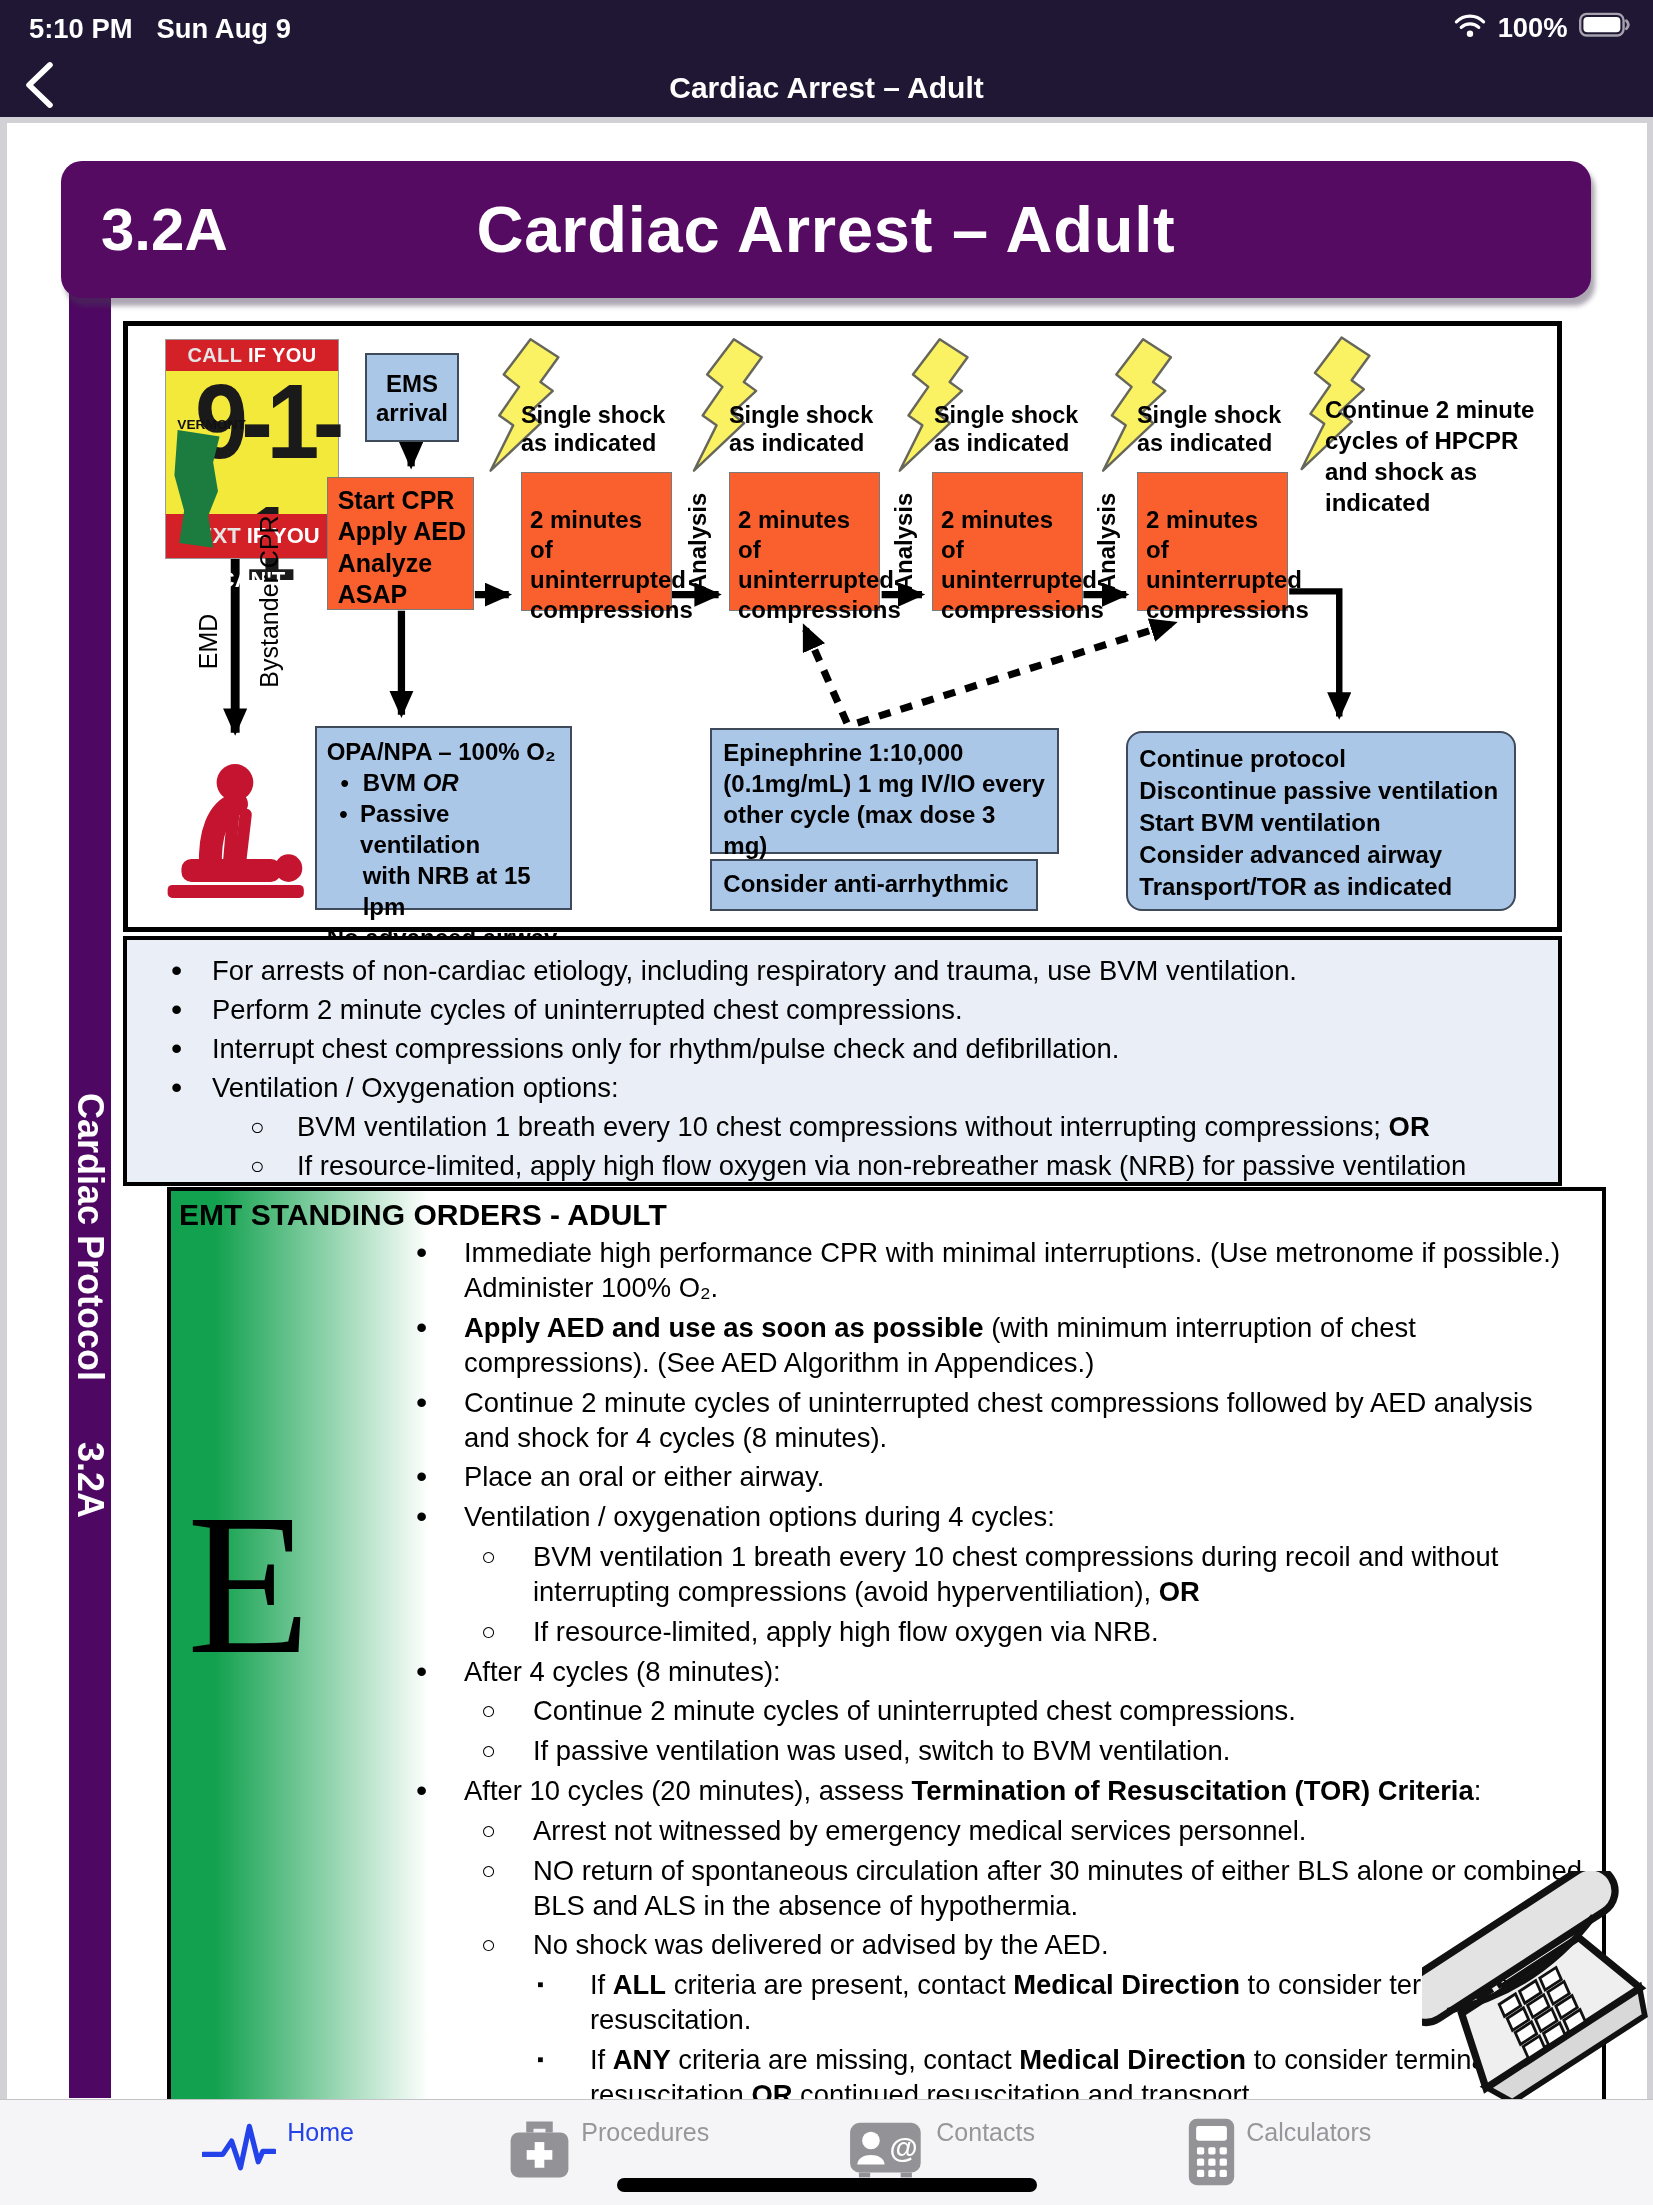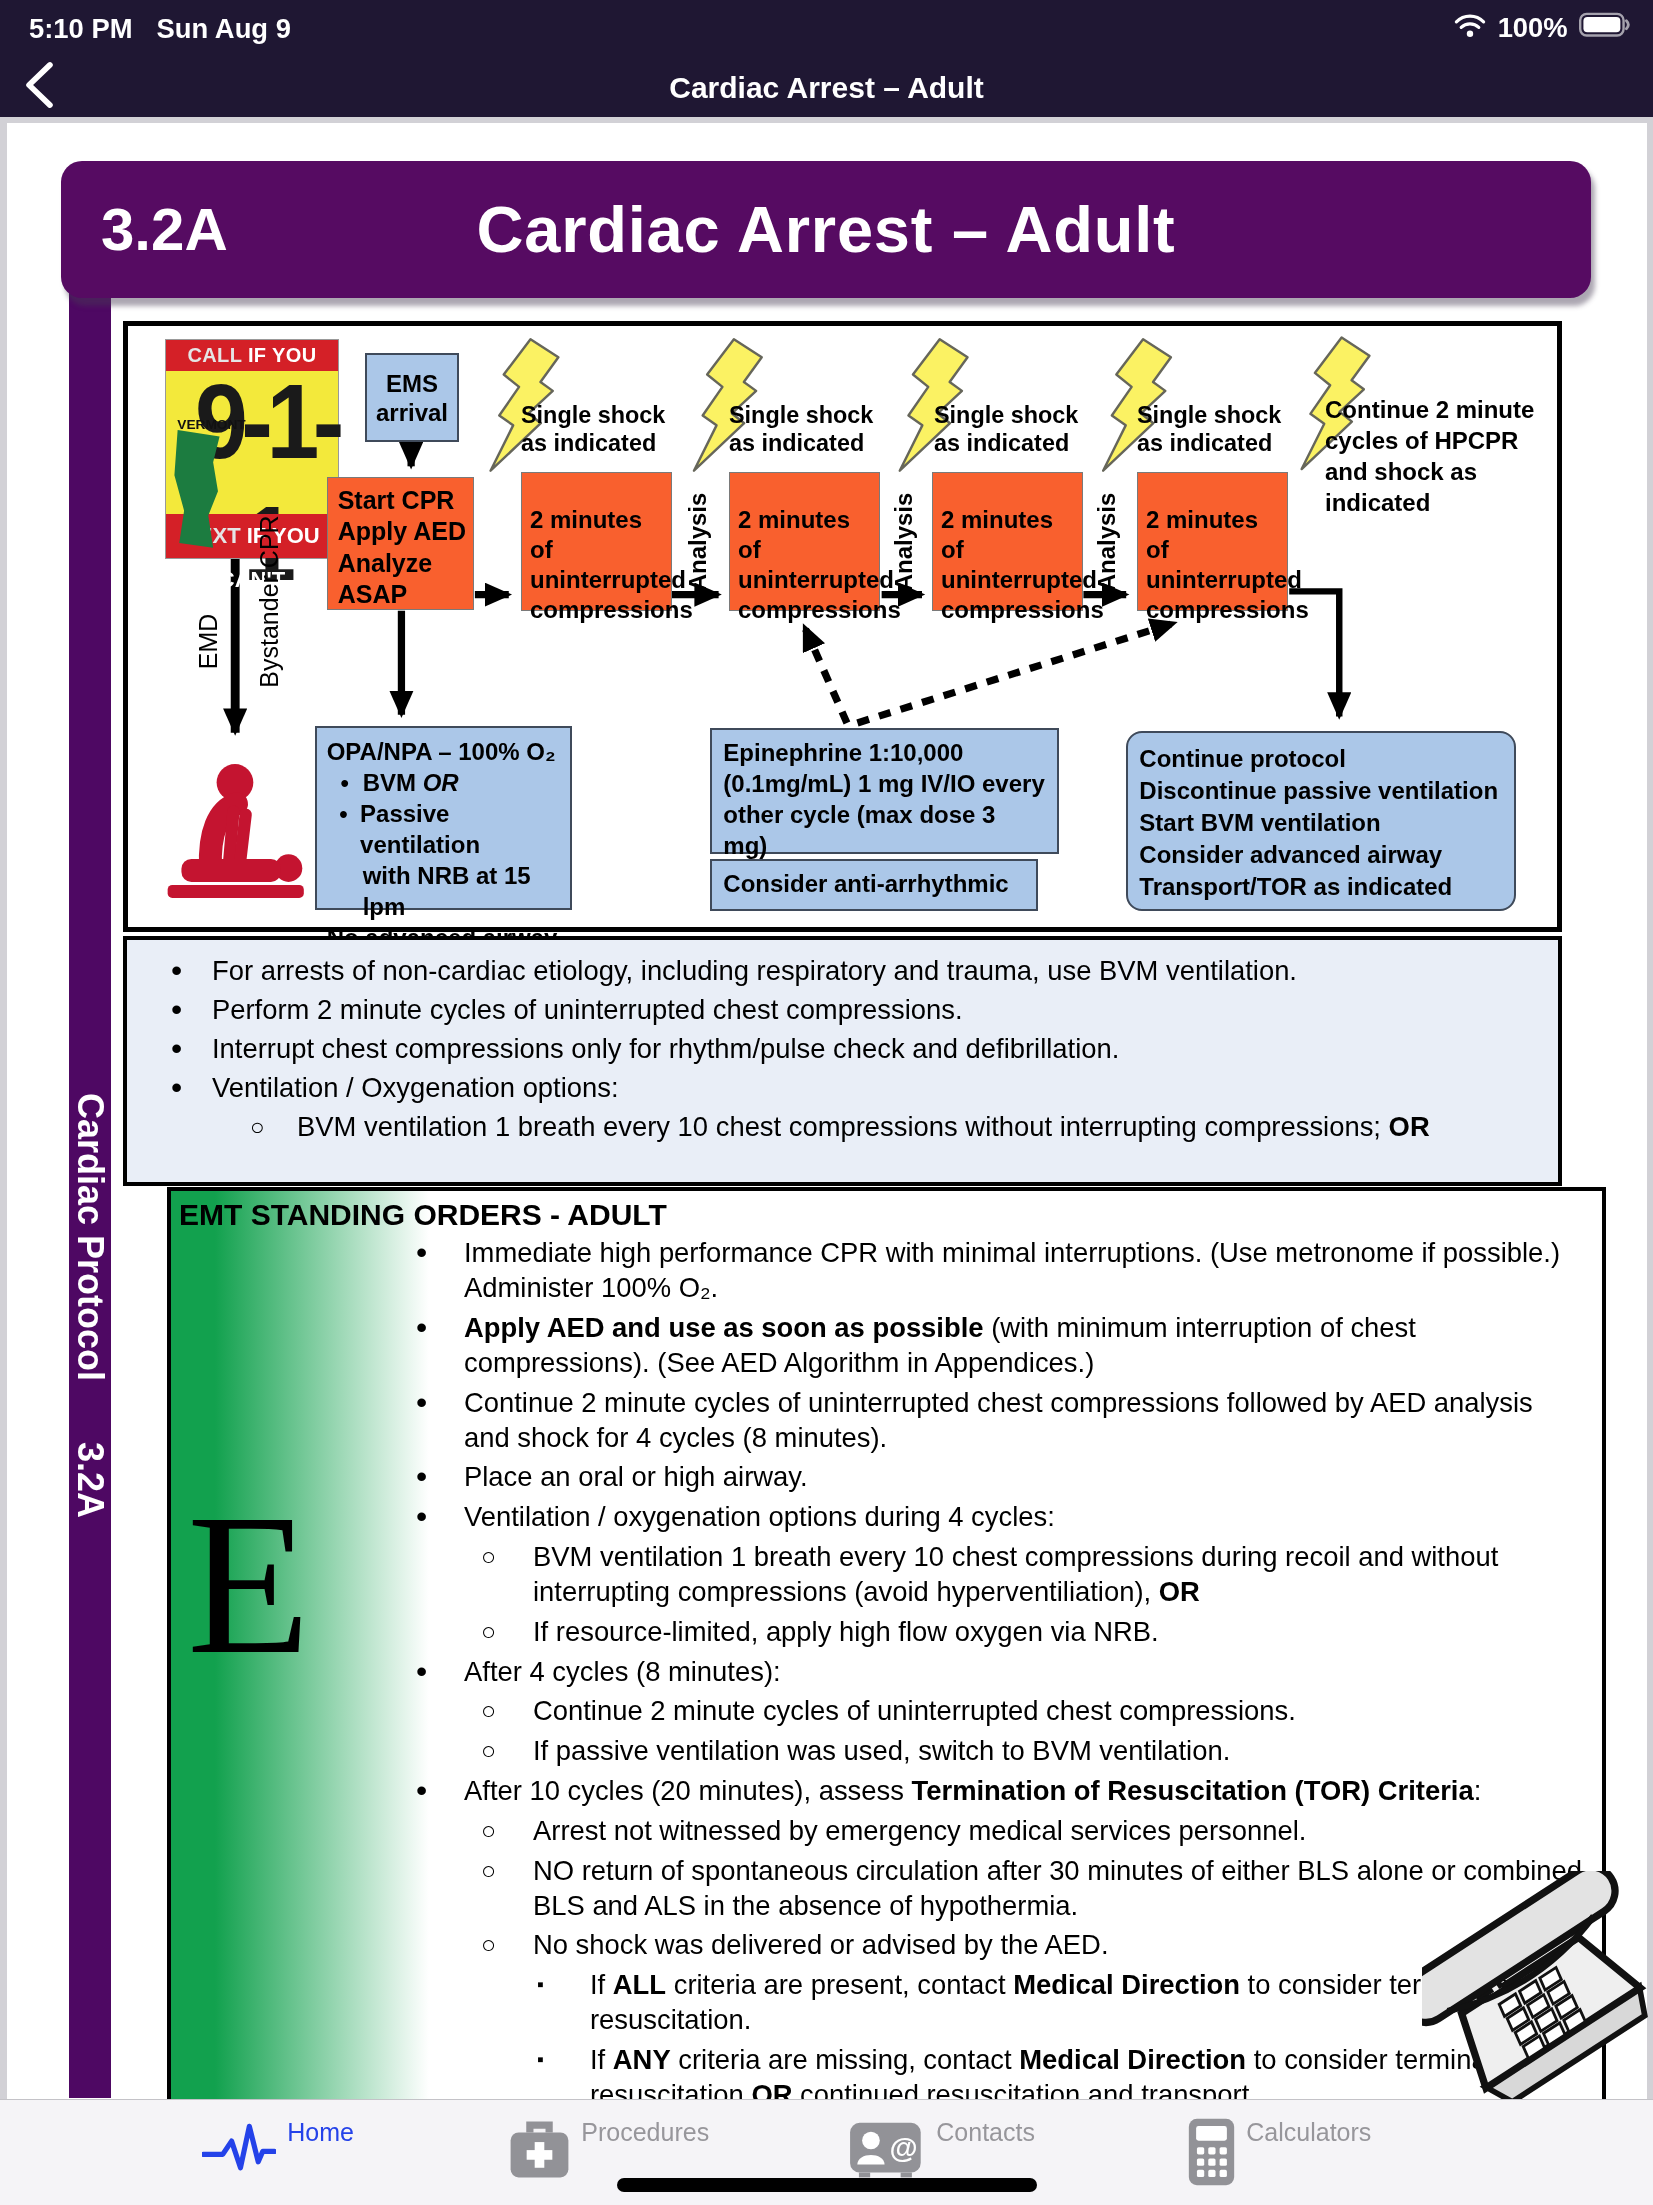--- a/index.html
+++ b/index.html
@@ -273,20 +273,21 @@
     <div>Consider advanced airway</div>
     <div>Transport/TOR as indicated</div>
   </div>
 
   <div class="notes">
     <div class="nrow">For arrests of non-cardiac etiology, including respiratory and trauma, use BVM ventilation.</div>
     <div class="nrow">Perform 2 minute cycles of uninterrupted chest compressions.</div>
     <div class="nrow">Interrupt chest compressions only for rhythm/pulse check and defibrillation.</div>
     <div class="nrow">Ventilation / Oxygenation options:</div>
     <div class="nrow sub"><span>BVM ventilation 1 breath every 10 chest compressions without interrupting compressions; </span><span class="bold">OR</span></div>
+    <div class="nrow sub">If resource-limited, apply high flow oxygen via non-rebreather mask (NRB) for passive ventilation</div>
   </div>
 
   <div class="emtbox">
     <div class="greenbar"></div>
     <div class="emt-heading">EMT STANDING ORDERS - ADULT</div>
     <div class="level-letter">E</div>
     <div class="emt-list" id="emt-list">
         <div class="emt-item lvl1">
           <span class="marker">•</span>
           <span class="txt"><span>Immediate high performance CPR with minimal interruptions. (Use metronome if possible.) Administer 100% O₂.</span></span>
@@ -294,21 +295,21 @@
         <div class="emt-item lvl1">
           <span class="marker">•</span>
           <span class="txt"><span class="bold">Apply AED and use as soon as possible</span><span> (with minimum interruption of chest compressions). (See AED Algorithm in Appendices.)</span></span>
         </div>
         <div class="emt-item lvl1">
           <span class="marker">•</span>
           <span class="txt"><span>Continue 2 minute cycles of uninterrupted chest compressions followed by AED analysis and shock for 4 cycles (8 minutes).</span></span>
         </div>
         <div class="emt-item lvl1">
           <span class="marker">•</span>
-          <span class="txt"><span>Place an oral or high airway.</span></span>
+          <span class="txt"><span>Place an oral or either airway.</span></span>
         </div>
         <div class="emt-item lvl1">
           <span class="marker">•</span>
           <span class="txt"><span>Ventilation / oxygenation options during 4 cycles:</span></span>
         </div>
         <div class="emt-item lvl2">
           <span class="marker">○</span>
           <span class="txt"><span>BVM ventilation 1 breath every 10 chest compressions during recoil and without interrupting compressions (avoid hyperventiliation), </span><span class="bold">OR</span></span>
         </div>
         <div class="emt-item lvl2">

